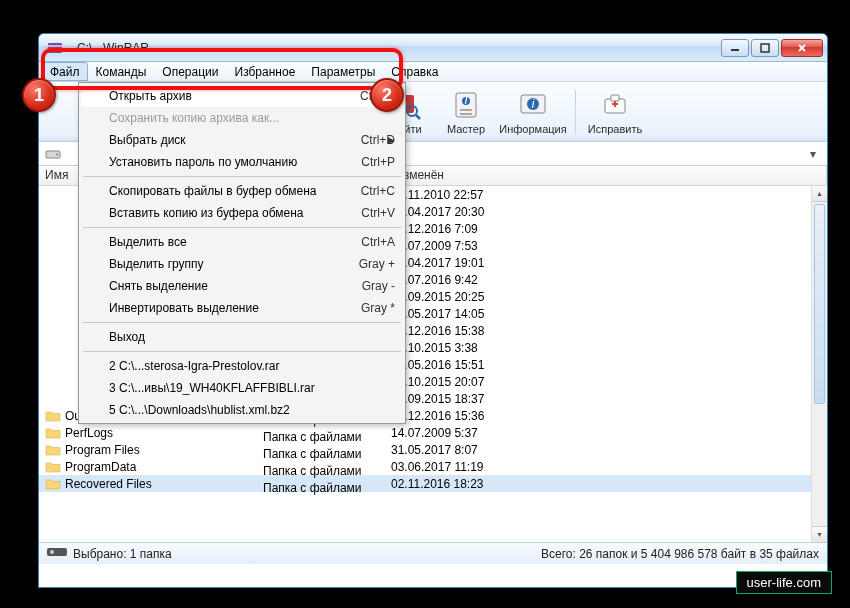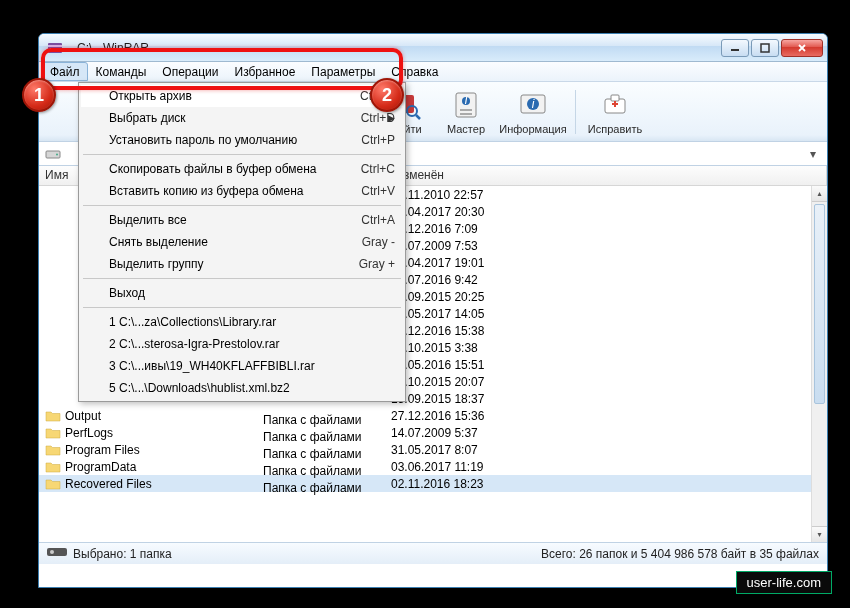--- a/index.html
+++ b/index.html
@@ -303,20 +303,23 @@
         <span>Выбрано: 1 папка</span>
       </div>
       <div class="status-right">Всего: 26 папок и 5 404 986 578 байт в 35 файлах</div>
     </div>
 
     <div class="dropdown" id="dropdown">
         <div class="dd-item hl">
           <span class="lbl">Открыть архив</span>
           <span class="sc">Ctrl+O</span>
         </div>
+        <div class="dd-item disabled">
+          <span class="lbl">Сохранить копию архива как...</span>
+        </div>
         <div class="dd-item">
           <span class="lbl">Выбрать диск</span>
           <span class="sc">Ctrl+D</span>
           <span class="arr">▶</span>
         </div>
         <div class="dd-item">
           <span class="lbl">Установить пароль по умолчанию</span>
           <span class="sc">Ctrl+P</span>
         </div>
         <div class="dd-sep"></div>
@@ -327,35 +330,36 @@
         <div class="dd-item">
           <span class="lbl">Вставить копию из буфера обмена</span>
           <span class="sc">Ctrl+V</span>
         </div>
         <div class="dd-sep"></div>
         <div class="dd-item">
           <span class="lbl">Выделить все</span>
           <span class="sc">Ctrl+A</span>
         </div>
         <div class="dd-item">
+          <span class="lbl">Выделить группу</span>
+          <span class="sc">Gray +</span>
+        </div>
+        <div class="dd-item">
           <span class="lbl">Снять выделение</span>
           <span class="sc">Gray -</span>
         </div>
         <div class="dd-item">
-          <span class="lbl">Выделить группу</span>
-          <span class="sc">Gray +</span>
+          <span class="lbl">Инвертировать выделение</span>
+          <span class="sc">Gray *</span>
         </div>
         <div class="dd-sep"></div>
         <div class="dd-item">
           <span class="lbl">Выход</span>
         </div>
         <div class="dd-sep"></div>
-        <div class="dd-item">
-          <span class="lbl">1   C:\...za\Collections\Library.rar</span>
-        </div>
         <div class="dd-item">
           <span class="lbl">2   C:\...sterosa-Igra-Prestolov.rar</span>
         </div>
         <div class="dd-item">
           <span class="lbl">3   C:\...ивы\19_WH40KFLAFFBIBLI.rar</span>
         </div>
         <div class="dd-item">
           <span class="lbl">5   C:\...\Downloads\hublist.xml.bz2</span>
         </div>
       </div>

